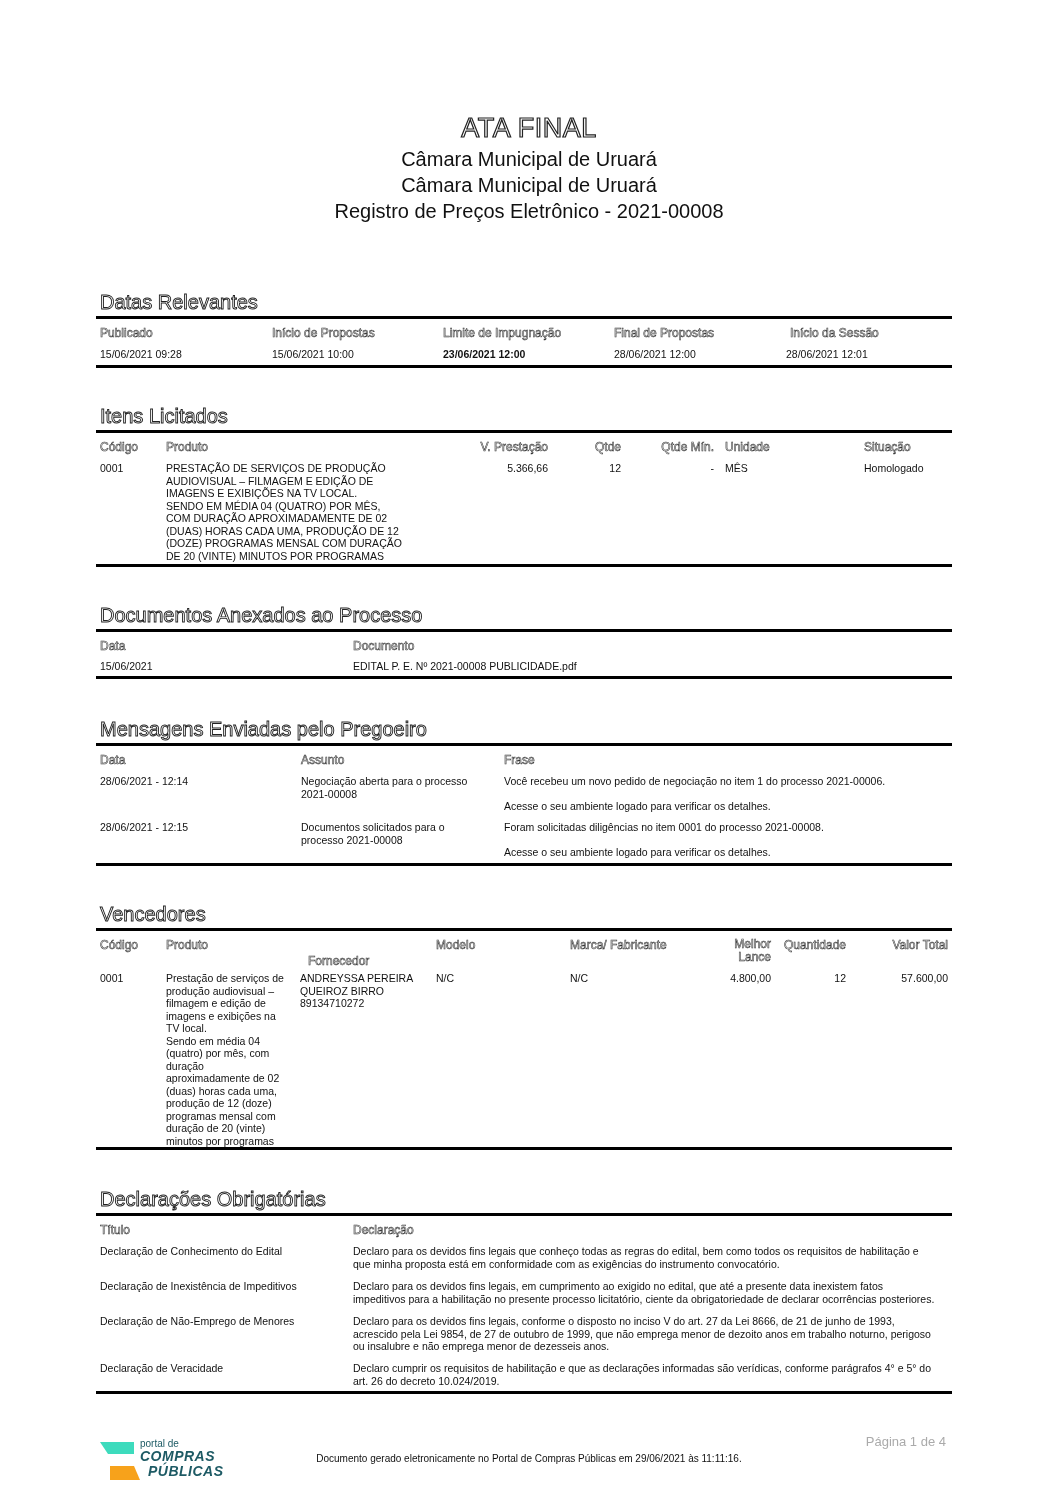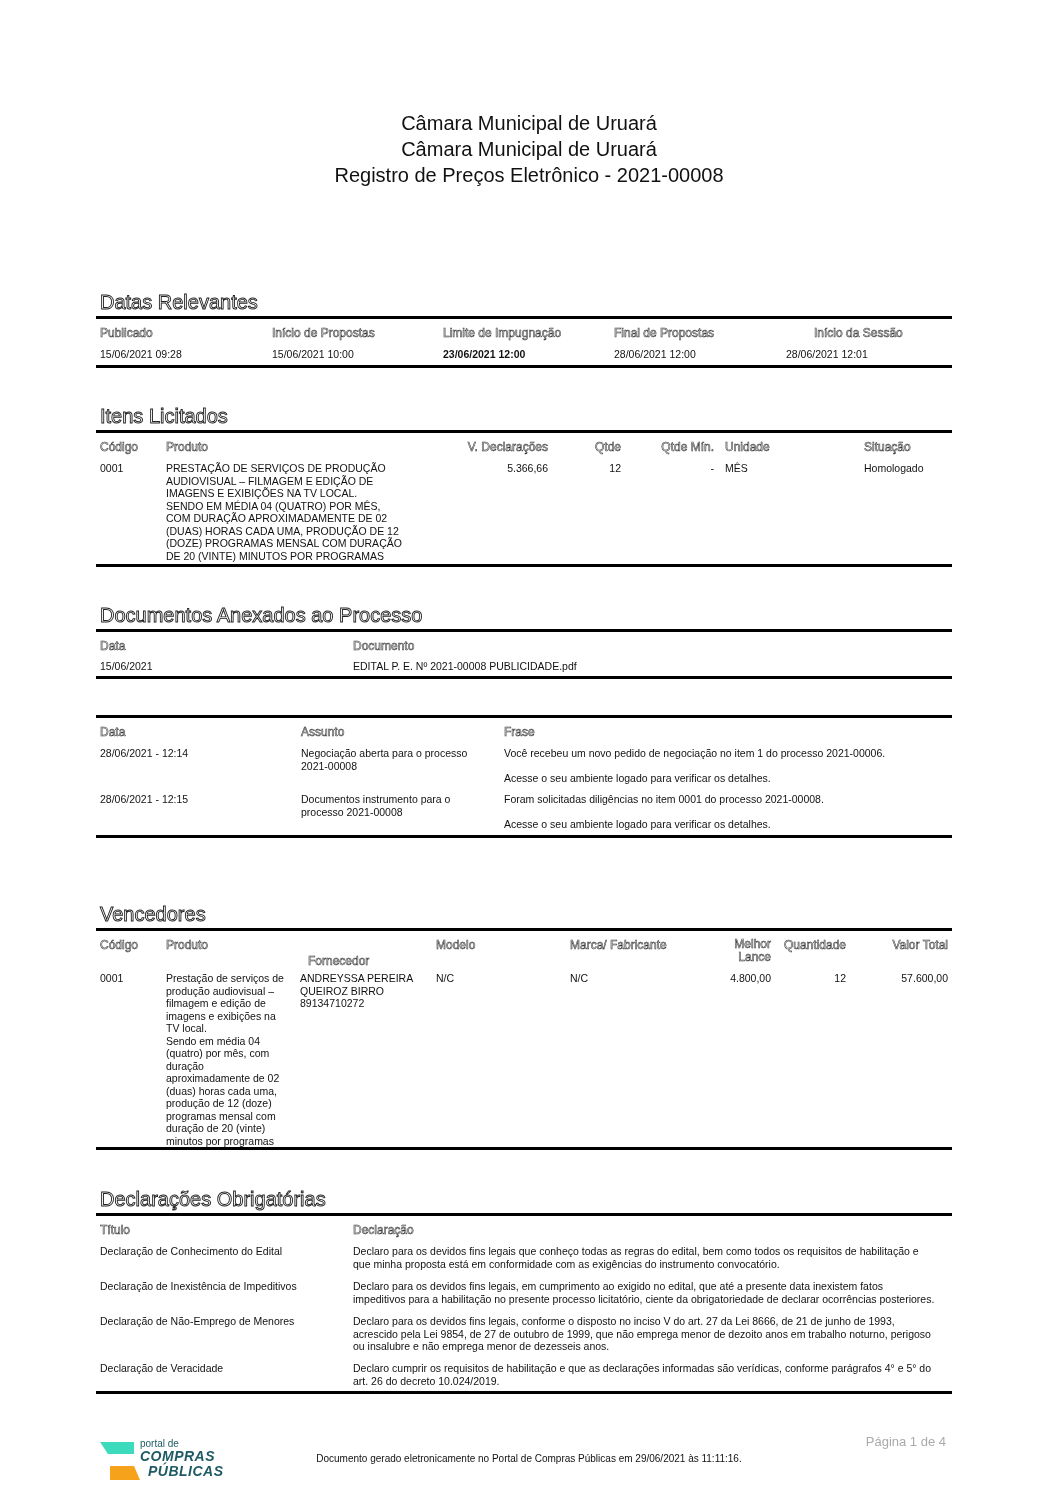--- a/index.html
+++ b/index.html
@@ -23,50 +23,51 @@
   .footer-text { position: absolute; left: 0; width: 1058px; top: 1453px; text-align: center; font-size: 10px; color: #111; }
   .page-num { position: absolute; right: 112px; top: 1434px; font-size: 13px; color: #aaa; }
   .logo { position: absolute; left: 100px; top: 1440px; width: 130px; height: 42px; }
 </style>
 </head>
 <body>
 
 <div class="page">
 
   <div class="title-block">
+    <div class="doc-title">ATA FINAL</div>
     <div class="doc-sub">Câmara Municipal de Uruará</div>
     <div class="doc-sub">Câmara Municipal de Uruará</div>
     <div class="doc-sub">Registro de Preços Eletrônico - 2021-00008</div>
   </div>
 
   <div class="section" style="top:288px;">
     <div class="sec-title">Datas Relevantes</div>
     <div class="rule"></div>
     <div class="row" style="height:46px;">
       <div class="abs hdr" style="left:4px;top:7px;">Publicado</div>
       <div class="abs hdr" style="left:176px;top:7px;">Início de Propostas</div>
       <div class="abs hdr" style="left:347px;top:7px;">Limite de Impugnação</div>
       <div class="abs hdr" style="left:518px;top:7px;">Final de Propostas</div>
-      <div class="abs hdr" style="left:718px;top:7px;">Início da Sessão</div>
+      <div class="abs hdr" style="left:694px;top:7px;">Início da Sessão</div>
       <div class="abs cell" style="left:4px;top:29px;">15/06/2021 09:28</div>
       <div class="abs cell" style="left:176px;top:29px;">15/06/2021 10:00</div>
       <div class="abs cell" style="left:347px;top:29px;font-weight:bold;">23/06/2021 12:00</div>
       <div class="abs cell" style="left:518px;top:29px;">28/06/2021 12:00</div>
       <div class="abs cell" style="left:690px;top:29px;">28/06/2021 12:01</div>
     </div>
     <div class="rule"></div>
   </div>
 
   <div class="section" style="top:402px;">
     <div class="sec-title">Itens Licitados</div>
     <div class="rule"></div>
     <div class="row" style="height:131px;">
       <div class="abs hdr" style="left:4px;top:7px;">Código</div>
       <div class="abs hdr" style="left:70px;top:7px;">Produto</div>
-      <div class="abs hdr r" style="left:350px;width:102px;top:7px;">V. Declarações</div>
+      <div class="abs hdr r" style="left:350px;width:102px;top:7px;">V. Prestação</div>
       <div class="abs hdr r" style="left:470px;width:55px;top:7px;">Qtde</div>
       <div class="abs hdr r" style="left:540px;width:78px;top:7px;">Qtde Mín.</div>
       <div class="abs hdr" style="left:629px;top:7px;">Unidade</div>
       <div class="abs hdr" style="left:768px;top:7px;">Situação</div>
 
       <div class="table-row">
         <div class="abs cell" style="left:4px;top:29px;">0001</div>
         <div class="abs cell" style="left:70px;top:29px;width:280px;">
           <div>PRESTAÇÃO DE SERVIÇOS DE PRODUÇÃO</div>
           <div>AUDIOVISUAL – FILMAGEM E EDIÇÃO DE</div>
@@ -95,41 +96,42 @@
       <div class="abs hdr" style="left:257px;top:7px;">Documento</div>
       <div class="table-row">
         <div class="abs cell" style="left:4px;top:28px;">15/06/2021</div>
         <div class="abs cell" style="left:257px;top:28px;">EDITAL P. E. Nº 2021-00008 PUBLICIDADE.pdf</div>
       </div>
     </div>
     <div class="rule"></div>
   </div>
 
   <div class="section" style="top:715px;">
+    <div class="sec-title">Mensagens Enviadas pelo Pregoeiro</div>
     <div class="rule"></div>
     <div class="row" style="height:117px;">
       <div class="abs hdr" style="left:4px;top:7px;">Data</div>
       <div class="abs hdr" style="left:205px;top:7px;">Assunto</div>
       <div class="abs hdr" style="left:408px;top:7px;">Frase</div>
 
       <div class="table-row">
         <div class="abs cell" style="left:4px;top:29px;">28/06/2021 - 12:14</div>
         <div class="abs cell" style="left:205px;top:29px;">
           <div>Negociação aberta para o processo</div>
           <div>2021-00008</div>
         </div>
         <div class="abs cell" style="left:408px;top:29px;">
           <div>Você recebeu um novo pedido de negociação no item 1 do processo 2021-00006.</div>
           <div style="margin-top:12px;">Acesse o seu ambiente logado para verificar os detalhes.</div>
         </div>
       </div>
       <div class="table-row">
         <div class="abs cell" style="left:4px;top:75px;">28/06/2021 - 12:15</div>
         <div class="abs cell" style="left:205px;top:75px;">
-          <div>Documentos instrumento para o</div>
+          <div>Documentos solicitados para o</div>
           <div>processo 2021-00008</div>
         </div>
         <div class="abs cell" style="left:408px;top:75px;">
           <div>Foram solicitadas diligências no item 0001 do processo 2021-00008.</div>
           <div style="margin-top:12px;">Acesse o seu ambiente logado para verificar os detalhes.</div>
         </div>
       </div>
     </div>
     <div class="rule"></div>
   </div>

